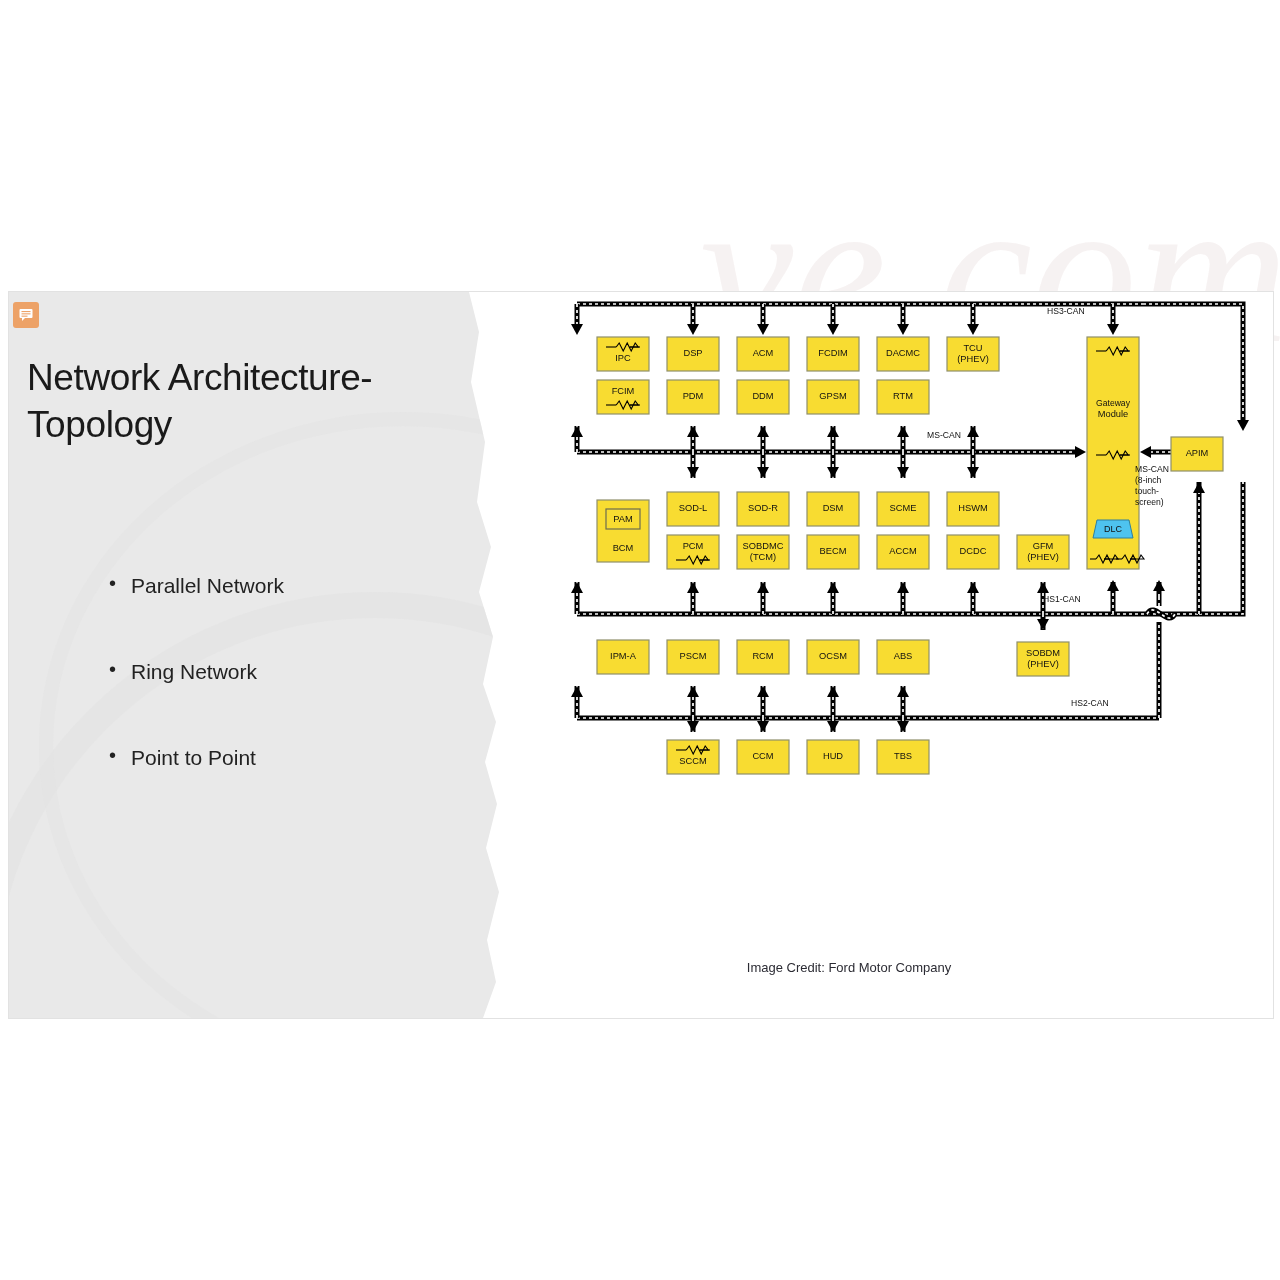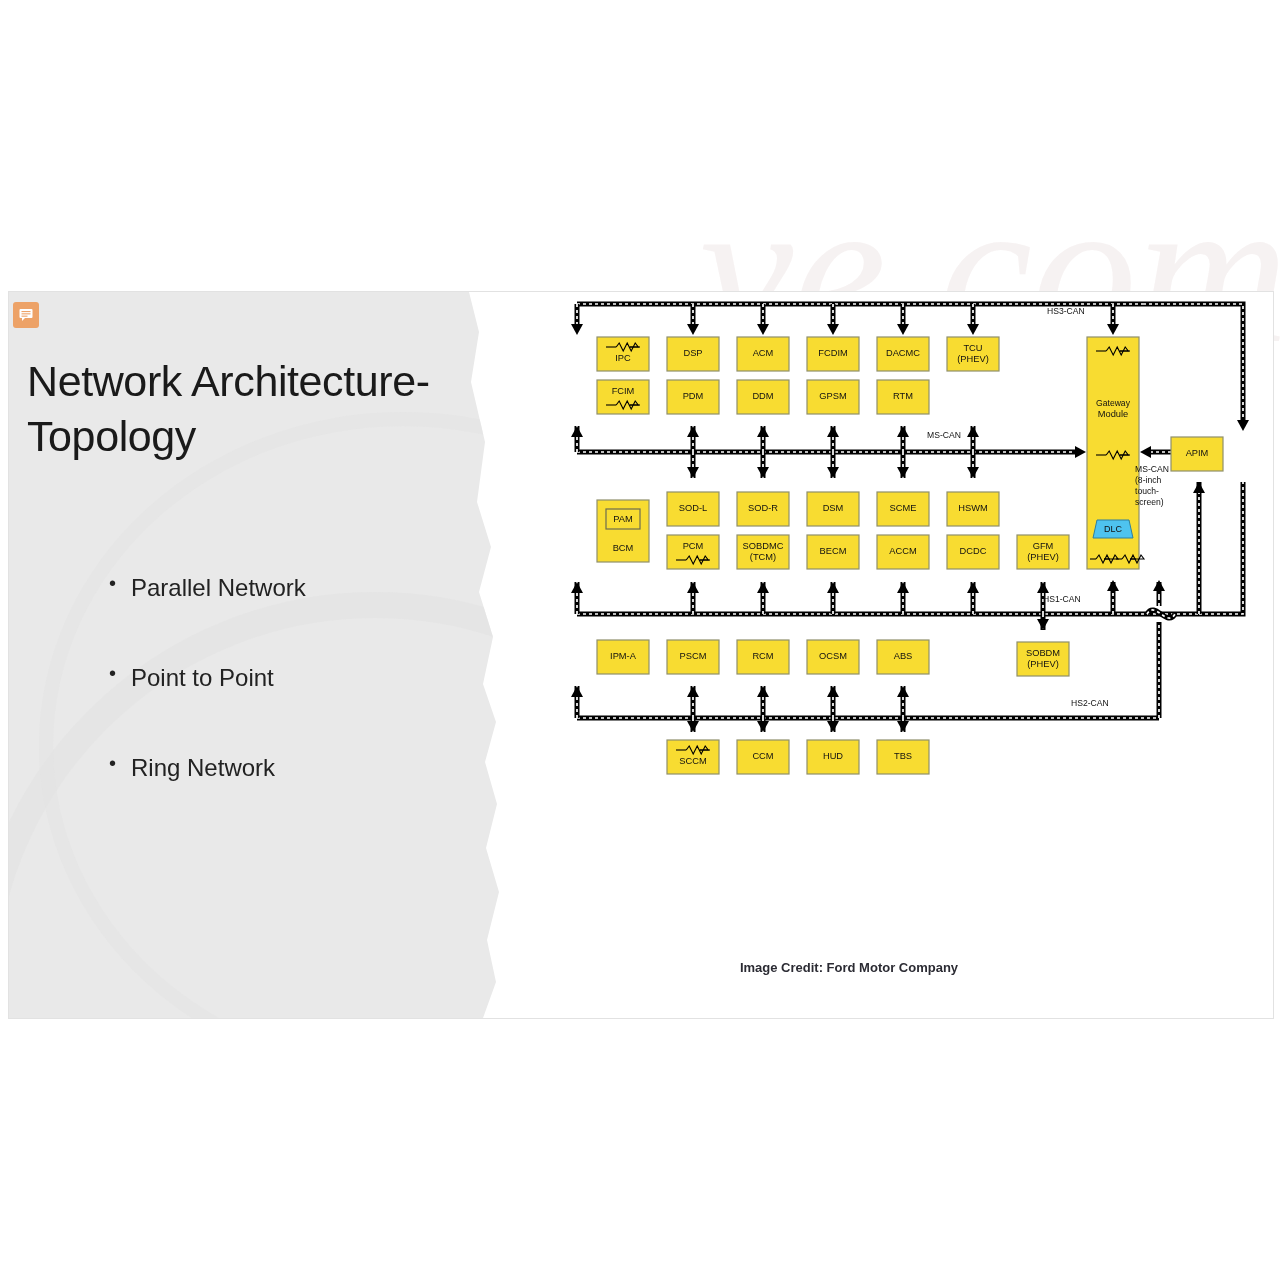--- a/index.html
+++ b/index.html
@@ -28,30 +28,30 @@
   .grey-swoosh2{position:absolute;left:30px;top:120px;width:700px;height:640px;
       border:14px solid #e3e3e3;border-radius:50%;opacity:.5;}
 
   
   .comment-icon{position:absolute;left:4px;top:10px;width:26px;height:26px;
       background:#eda267;border-radius:3px;display:flex;align-items:center;justify-content:center;}
   .comment-icon svg{display:block;}
 
   
   .slide-title{position:absolute;left:18px;top:62px;width:470px;
-      font-size:43px;line-height:1.28;color:#1a1a1a;font-weight:400;letter-spacing:-.4px;}
+      font-size:37px;line-height:1.28;color:#1a1a1a;font-weight:400;letter-spacing:-.4px;}
   .bullets{position:absolute;left:100px;top:282px;width:380px;list-style:none;margin:0;padding:0;}
-  .bullets li{position:relative;font-size:24px;color:#222;margin-bottom:62px;padding-left:22px;}
+  .bullets li{position:relative;font-size:21px;color:#222;margin-bottom:62px;padding-left:22px;}
   .bullets li:before{content:"•";position:absolute;left:0;top:-2px;font-size:20px;color:#222;}
 
   
   #diagram{position:absolute;left:490px;top:0;width:774px;height:726px;}
   #diagram svg{position:absolute;left:0;top:0;}
   .credit{position:absolute;left:0;top:668px;width:700px;text-align:center;
-      font-size:13px;font-weight:bold;color:#2b2b33;}
+      font-size:13px;font-weight:normal;color:#2b2b33;}
 
   .nbox{fill:#f8dc31;stroke:#8f8f6a;stroke-width:1.2;}
   .nlabel{font-family:"Liberation Sans",sans-serif;font-size:9.3px;fill:#111;
       text-anchor:middle;dominant-baseline:middle;}
   .nlabel.small{font-size:8.6px;}
   .buslabel{font-family:"Liberation Sans",sans-serif;font-size:8.6px;fill:#111;}
   .dlc{fill:#4ec3ef;stroke:#2e7f9e;stroke-width:1;}
   .dlclabel{font-family:"Liberation Sans",sans-serif;font-size:9px;fill:#111;
       text-anchor:middle;dominant-baseline:middle;}
   .wire{stroke:#000;stroke-width:5;fill:none;}
@@ -81,22 +81,22 @@
         <rect x="3.5" y="4" width="9" height="1.1" fill="#eda267"></rect>
         <rect x="3.5" y="6.3" width="9" height="1.1" fill="#eda267"></rect>
         <rect x="3.5" y="8.6" width="6" height="1.1" fill="#eda267"></rect>
       </svg>
     </div>
 
     <div class="slide-title">Network Architecture-Topology</div>
 
     <ul class="bullets">
       <li>Parallel Network</li>
+      <li>Ring Network</li>
       <li>Point to Point</li>
-      <li>Ring Network</li>
     </ul>
 
     <div id="diagram">
       <svg width="774" height="670" viewBox="0 0 774 670">
         <g id="wires">
             <path d="M78,12 L644,12" class="wire" stroke-linecap="butt" stroke-linejoin="miter"></path>
             <path d="M78,12 L644,12" class="wiredash" stroke-linecap="butt"></path>
             <path d="M78,12 L78,32" class="wire" stroke-linecap="butt" stroke-linejoin="miter"></path>
             <path d="M78,12 L78,32" class="wiredash" stroke-linecap="butt"></path>
             <polygon points="72,32 84,32 78,43" fill="#000"></polygon>

